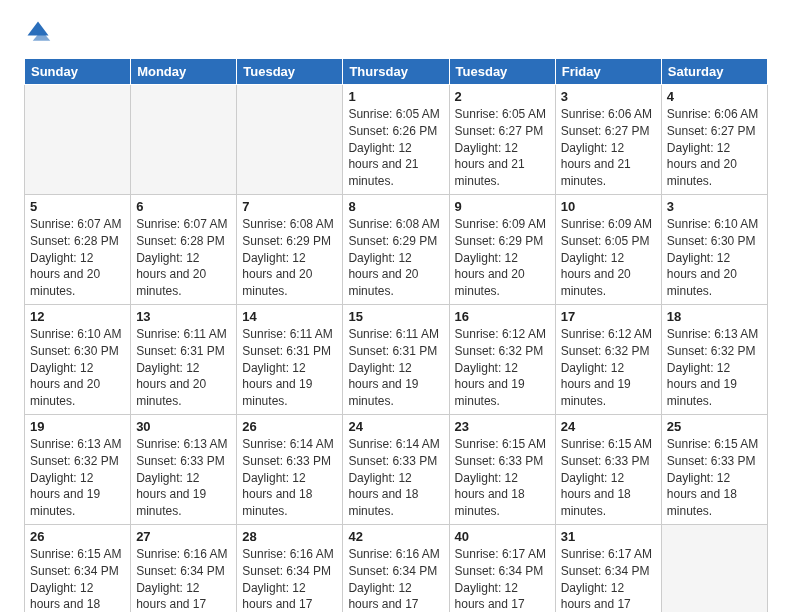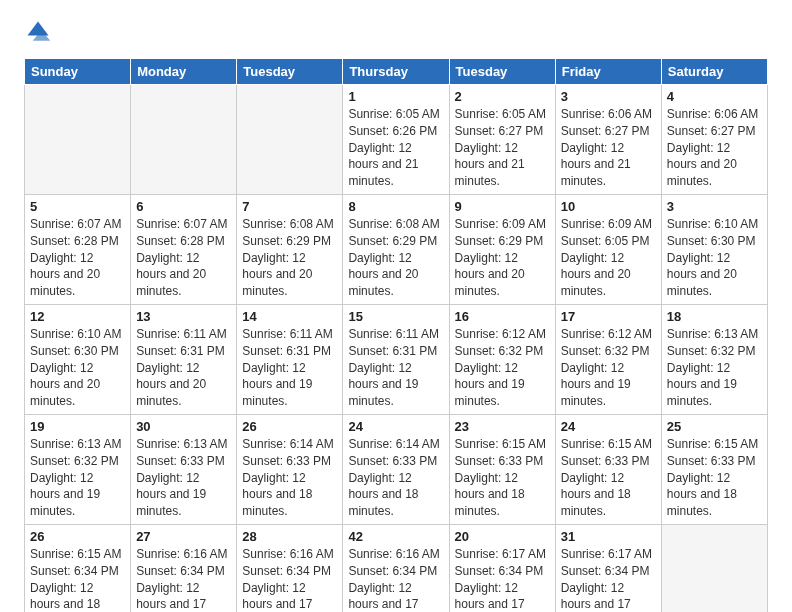--- a/index.html
+++ b/index.html
@@ -313,21 +313,21 @@
 Sunset: 6:34 PM
 Daylight: 12 hours and 17 minutes.</div>
           </td>
           <td>
             <span class="day-number">42</span>
             <div class="day-info">Sunrise: 6:16 AM
 Sunset: 6:34 PM
 Daylight: 12 hours and 17 minutes.</div>
           </td>
           <td>
-            <span class="day-number">20</span>
+            <span class="day-number">40</span>
             <div class="day-info">Sunrise: 6:17 AM
 Sunset: 6:34 PM
 Daylight: 12 hours and 17 minutes.</div>
           </td>
           <td>
             <span class="day-number">31</span>
             <div class="day-info">Sunrise: 6:17 AM
 Sunset: 6:34 PM
 Daylight: 12 hours and 17 minutes.</div>
           </td>

